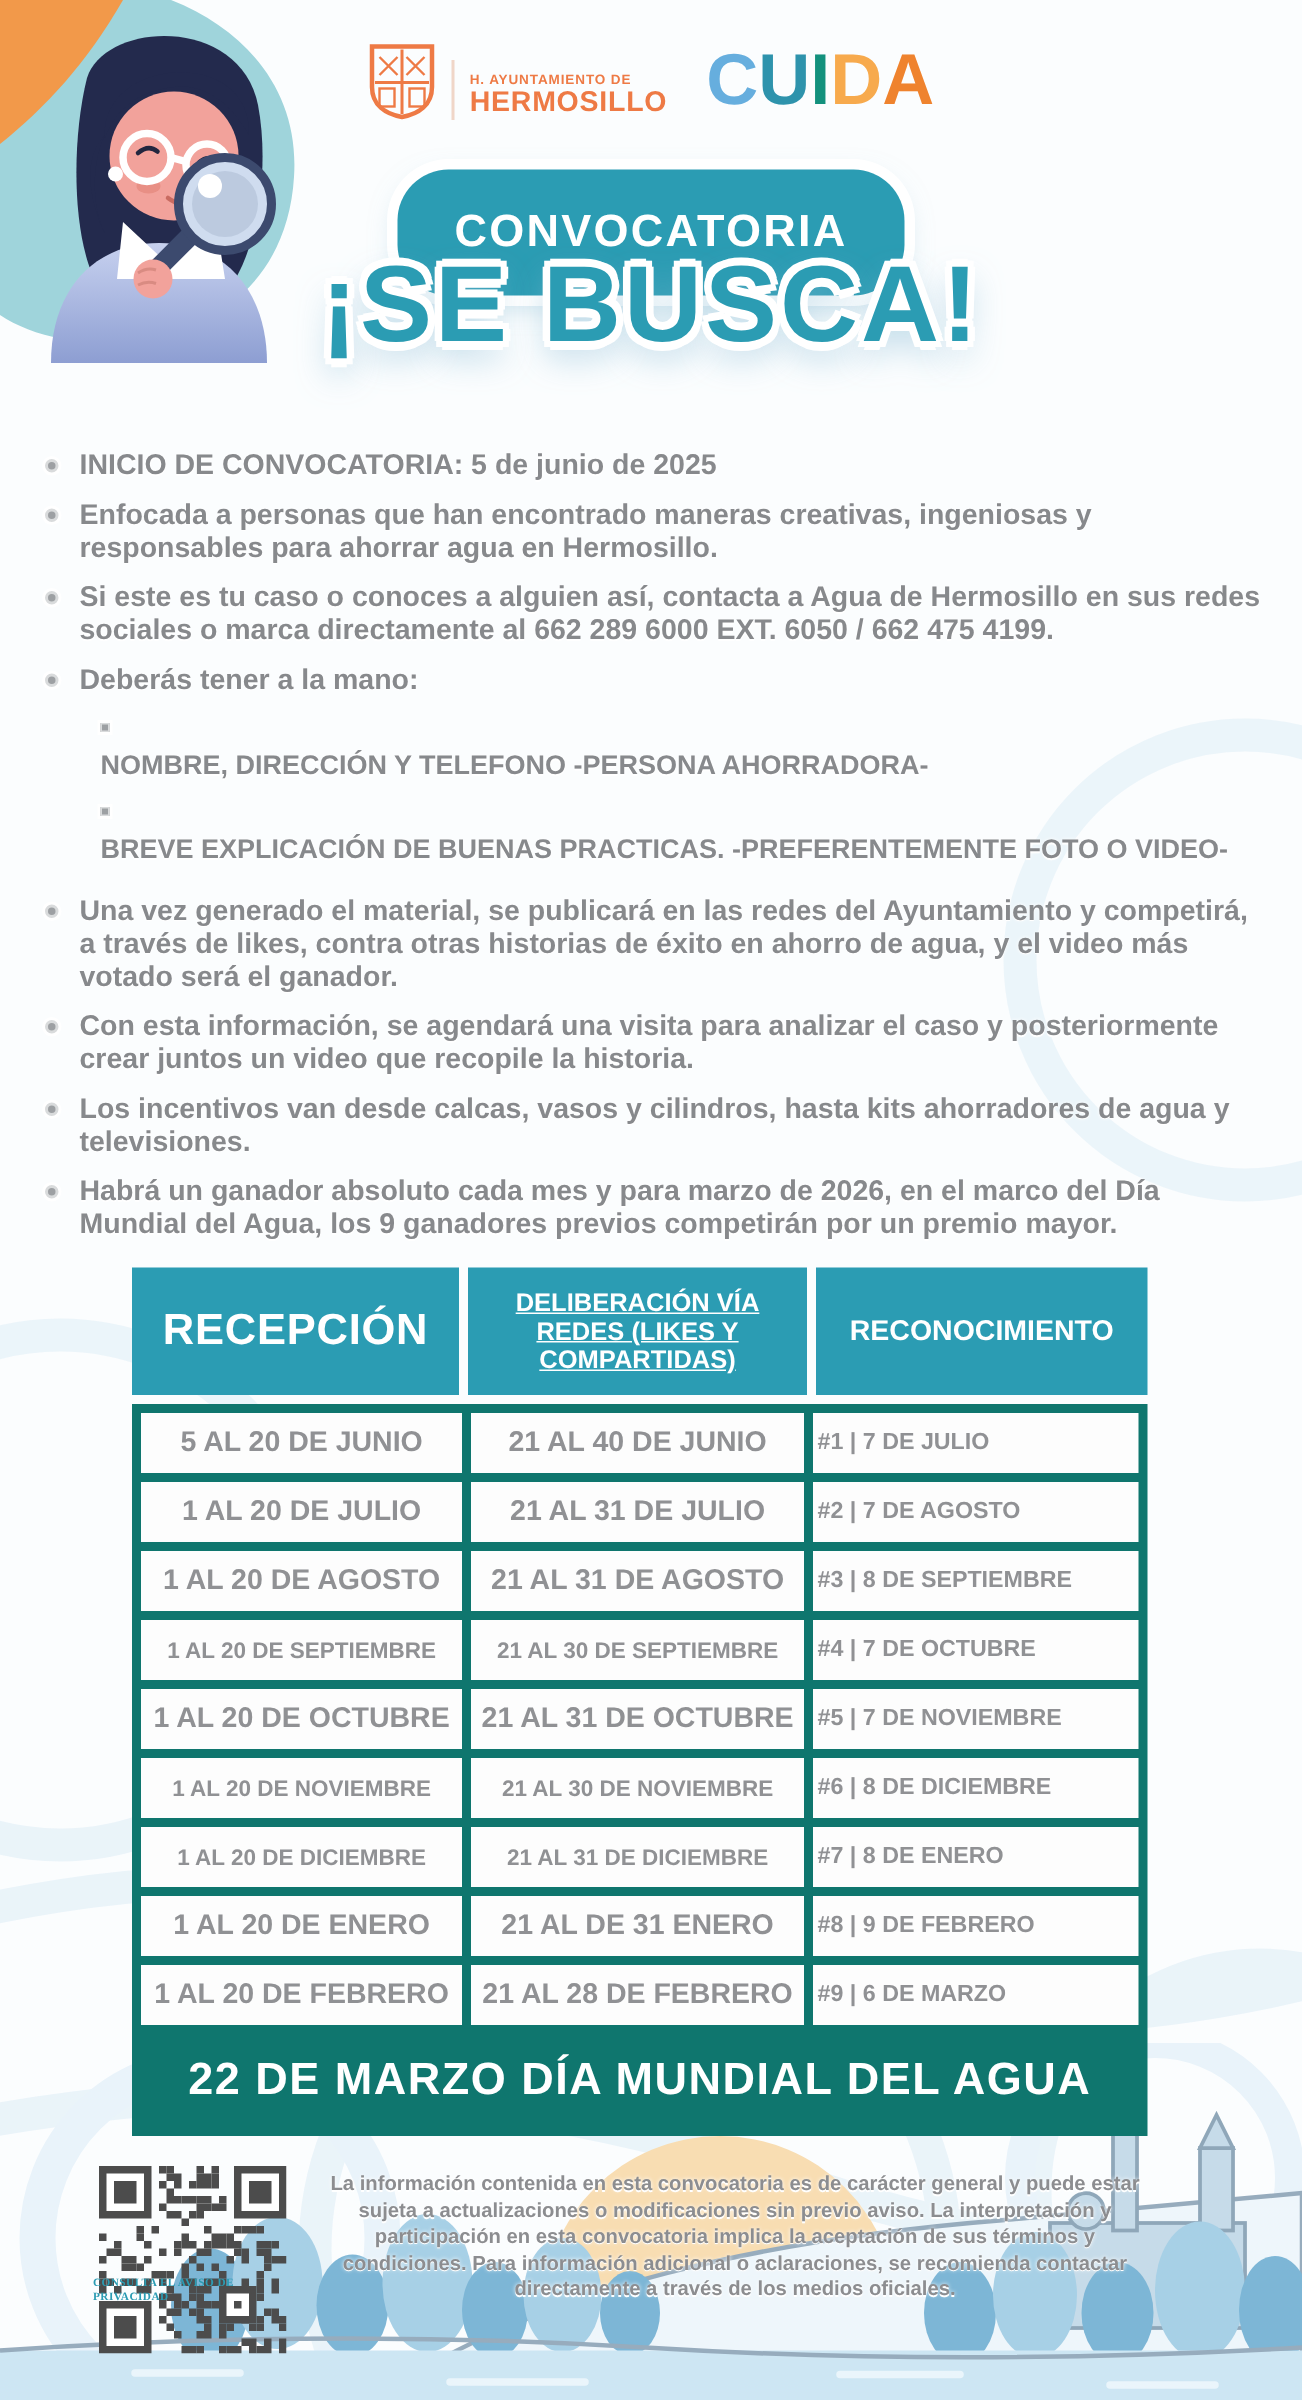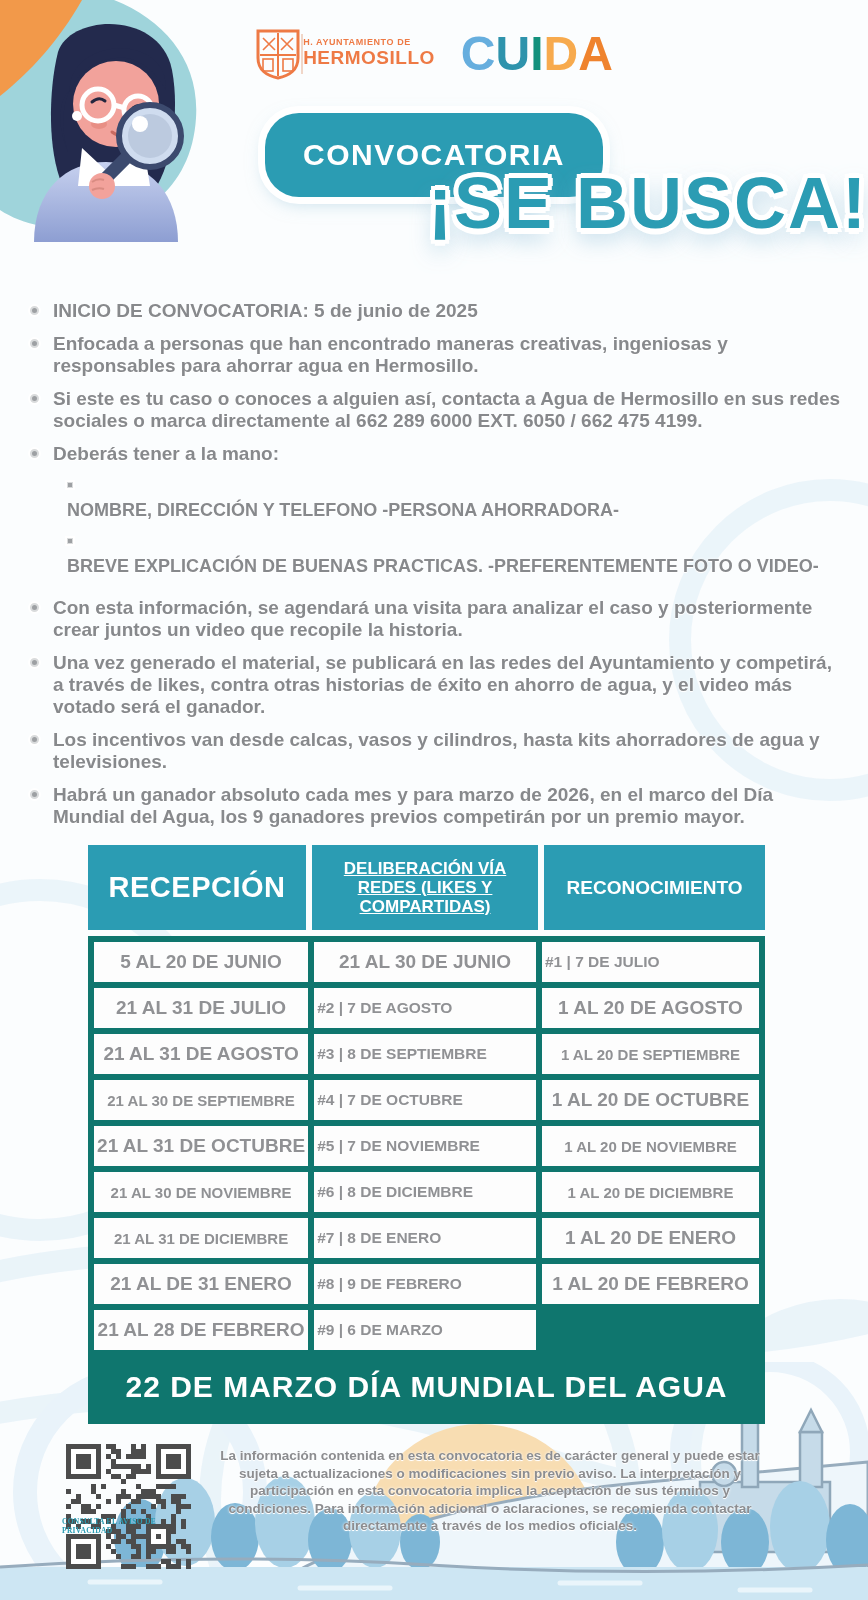--- a/index.html
+++ b/index.html
@@ -16,38 +16,38 @@
   #content { z-index:2; }
 
   
   .illus { position:absolute; left:0; top:0; width:208px; height:242px; }
 
   
   .logos {
     position:absolute; top:26px; left:0; width:100%;
     display:flex; justify-content:center; align-items:center; gap:26px;
   }
-  .gov-logo { display:flex; align-items:center; }
+  .gov-logo { display:flex; align-items:flex-end; gap:10px; }
   .gov-divider { width:2px; height:40px; background:#f0d6c8; }
   .gov-text { color:#ee7a45; line-height:1.1; }
   .gov-text .l1 { font-size:9px; font-weight:bold; letter-spacing:.6px; }
   .gov-text .l2 { font-size:19px; font-weight:bold; letter-spacing:.5px; }
   .cuida { font-size:48px; font-weight:bold; letter-spacing:0px; display:flex; }
 
   
   .badge-row { position:absolute; top:113px; width:100%; text-align:center; }
   .badge {
     display:inline-block; background:#2b9cb3; color:#fff;
     font-size:30px; font-weight:bold; letter-spacing:1.5px;
     padding:25px 38px; border-radius:34px;
     box-shadow:0 0 0 7px #ffffff, 0 6px 18px rgba(150,195,215,.55);
   }
 
   
-  .title-row { position:absolute; top:162px; width:100%; text-align:right; }
+  .title-row { position:absolute; top:162px; width:100%; text-align:center; }
   .big-title {
     display:inline-block;
     font-size:72px; font-weight:bold; letter-spacing:2px;
     color:#2b9cb3;
     text-shadow:
       -4px -4px 0 #fff, 4px -4px 0 #fff, -4px 4px 0 #fff, 4px 4px 0 #fff,
       -5px 0 0 #fff, 5px 0 0 #fff, 0 -5px 0 #fff, 0 6px 0 #fff,
       0 10px 22px rgba(140,190,215,.75);
   }
 
@@ -288,26 +288,26 @@
 
   <li class="sub-bullet">
     <span class="sub-dot"></span>
     <div class="sub-txt">BREVE EXPLICACIÓN DE BUENAS PRACTICAS. -PREFERENTEMENTE FOTO O VIDEO-</div>
   </li>
 </ul></div>
   </li>
 
   <li class="bullet">
     <span class="dot"></span>
+    <div class="btxt">Una vez generado el material, se publicará en las redes del Ayuntamiento y competirá, a través de likes, contra otras historias de éxito en ahorro de agua, y el video más votado será el ganador.</div>
+  </li>
+
+  <li class="bullet">
+    <span class="dot"></span>
     <div class="btxt">Con esta información, se agendará una visita para analizar el caso y posteriormente crear juntos un video que recopile la historia.</div>
-  </li>
-
-  <li class="bullet">
-    <span class="dot"></span>
-    <div class="btxt">Una vez generado el material, se publicará en las redes del Ayuntamiento y competirá, a través de likes, contra otras historias de éxito en ahorro de agua, y el video más votado será el ganador.</div>
   </li>
 
   <li class="bullet">
     <span class="dot"></span>
     <div class="btxt">Los incentivos van desde calcas, vasos y cilindros, hasta kits ahorradores de agua y televisiones.</div>
   </li>
 
   <li class="bullet">
     <span class="dot"></span>
     <div class="btxt">Habrá un ganador absoluto cada mes y para marzo de 2026, en el marco del Día Mundial del Agua, los 9 ganadores previos competirán por un premio mayor.</div>
@@ -316,22 +316,23 @@
 
   <div class="tbl-head">
     <div class="th c0">RECEPCIÓN</div>
     <div class="th c1">DELIBERACIÓN VÍA REDES (LIKES Y COMPARTIDAS)</div>
     <div class="th c2">RECONOCIMIENTO</div>
   </div>
 
   <div class="tbl-body">
     <div class="rows" id="table-rows">
         <div class="cell c0">5 AL 20 DE JUNIO</div>
-        <div class="cell c1">21 AL 30 DE JUNIO</div>
+        <div class="cell c1">21 AL 40 DE JUNIO</div>
         <div class="cell c2">#1 | 7 DE JULIO</div>
+        <div class="cell c0">1 AL 20 DE JULIO</div>
         <div class="cell c1">21 AL 31 DE JULIO</div>
         <div class="cell c2">#2 | 7 DE AGOSTO</div>
         <div class="cell c0">1 AL 20 DE AGOSTO</div>
         <div class="cell c1">21 AL 31 DE AGOSTO</div>
         <div class="cell c2">#3 | 8 DE SEPTIEMBRE</div>
         <div class="cell c0 small">1 AL 20 DE SEPTIEMBRE</div>
         <div class="cell c1 small">21 AL 30 DE SEPTIEMBRE</div>
         <div class="cell c2">#4 | 7 DE OCTUBRE</div>
         <div class="cell c0">1 AL 20 DE OCTUBRE</div>
         <div class="cell c1">21 AL 31 DE OCTUBRE</div>

